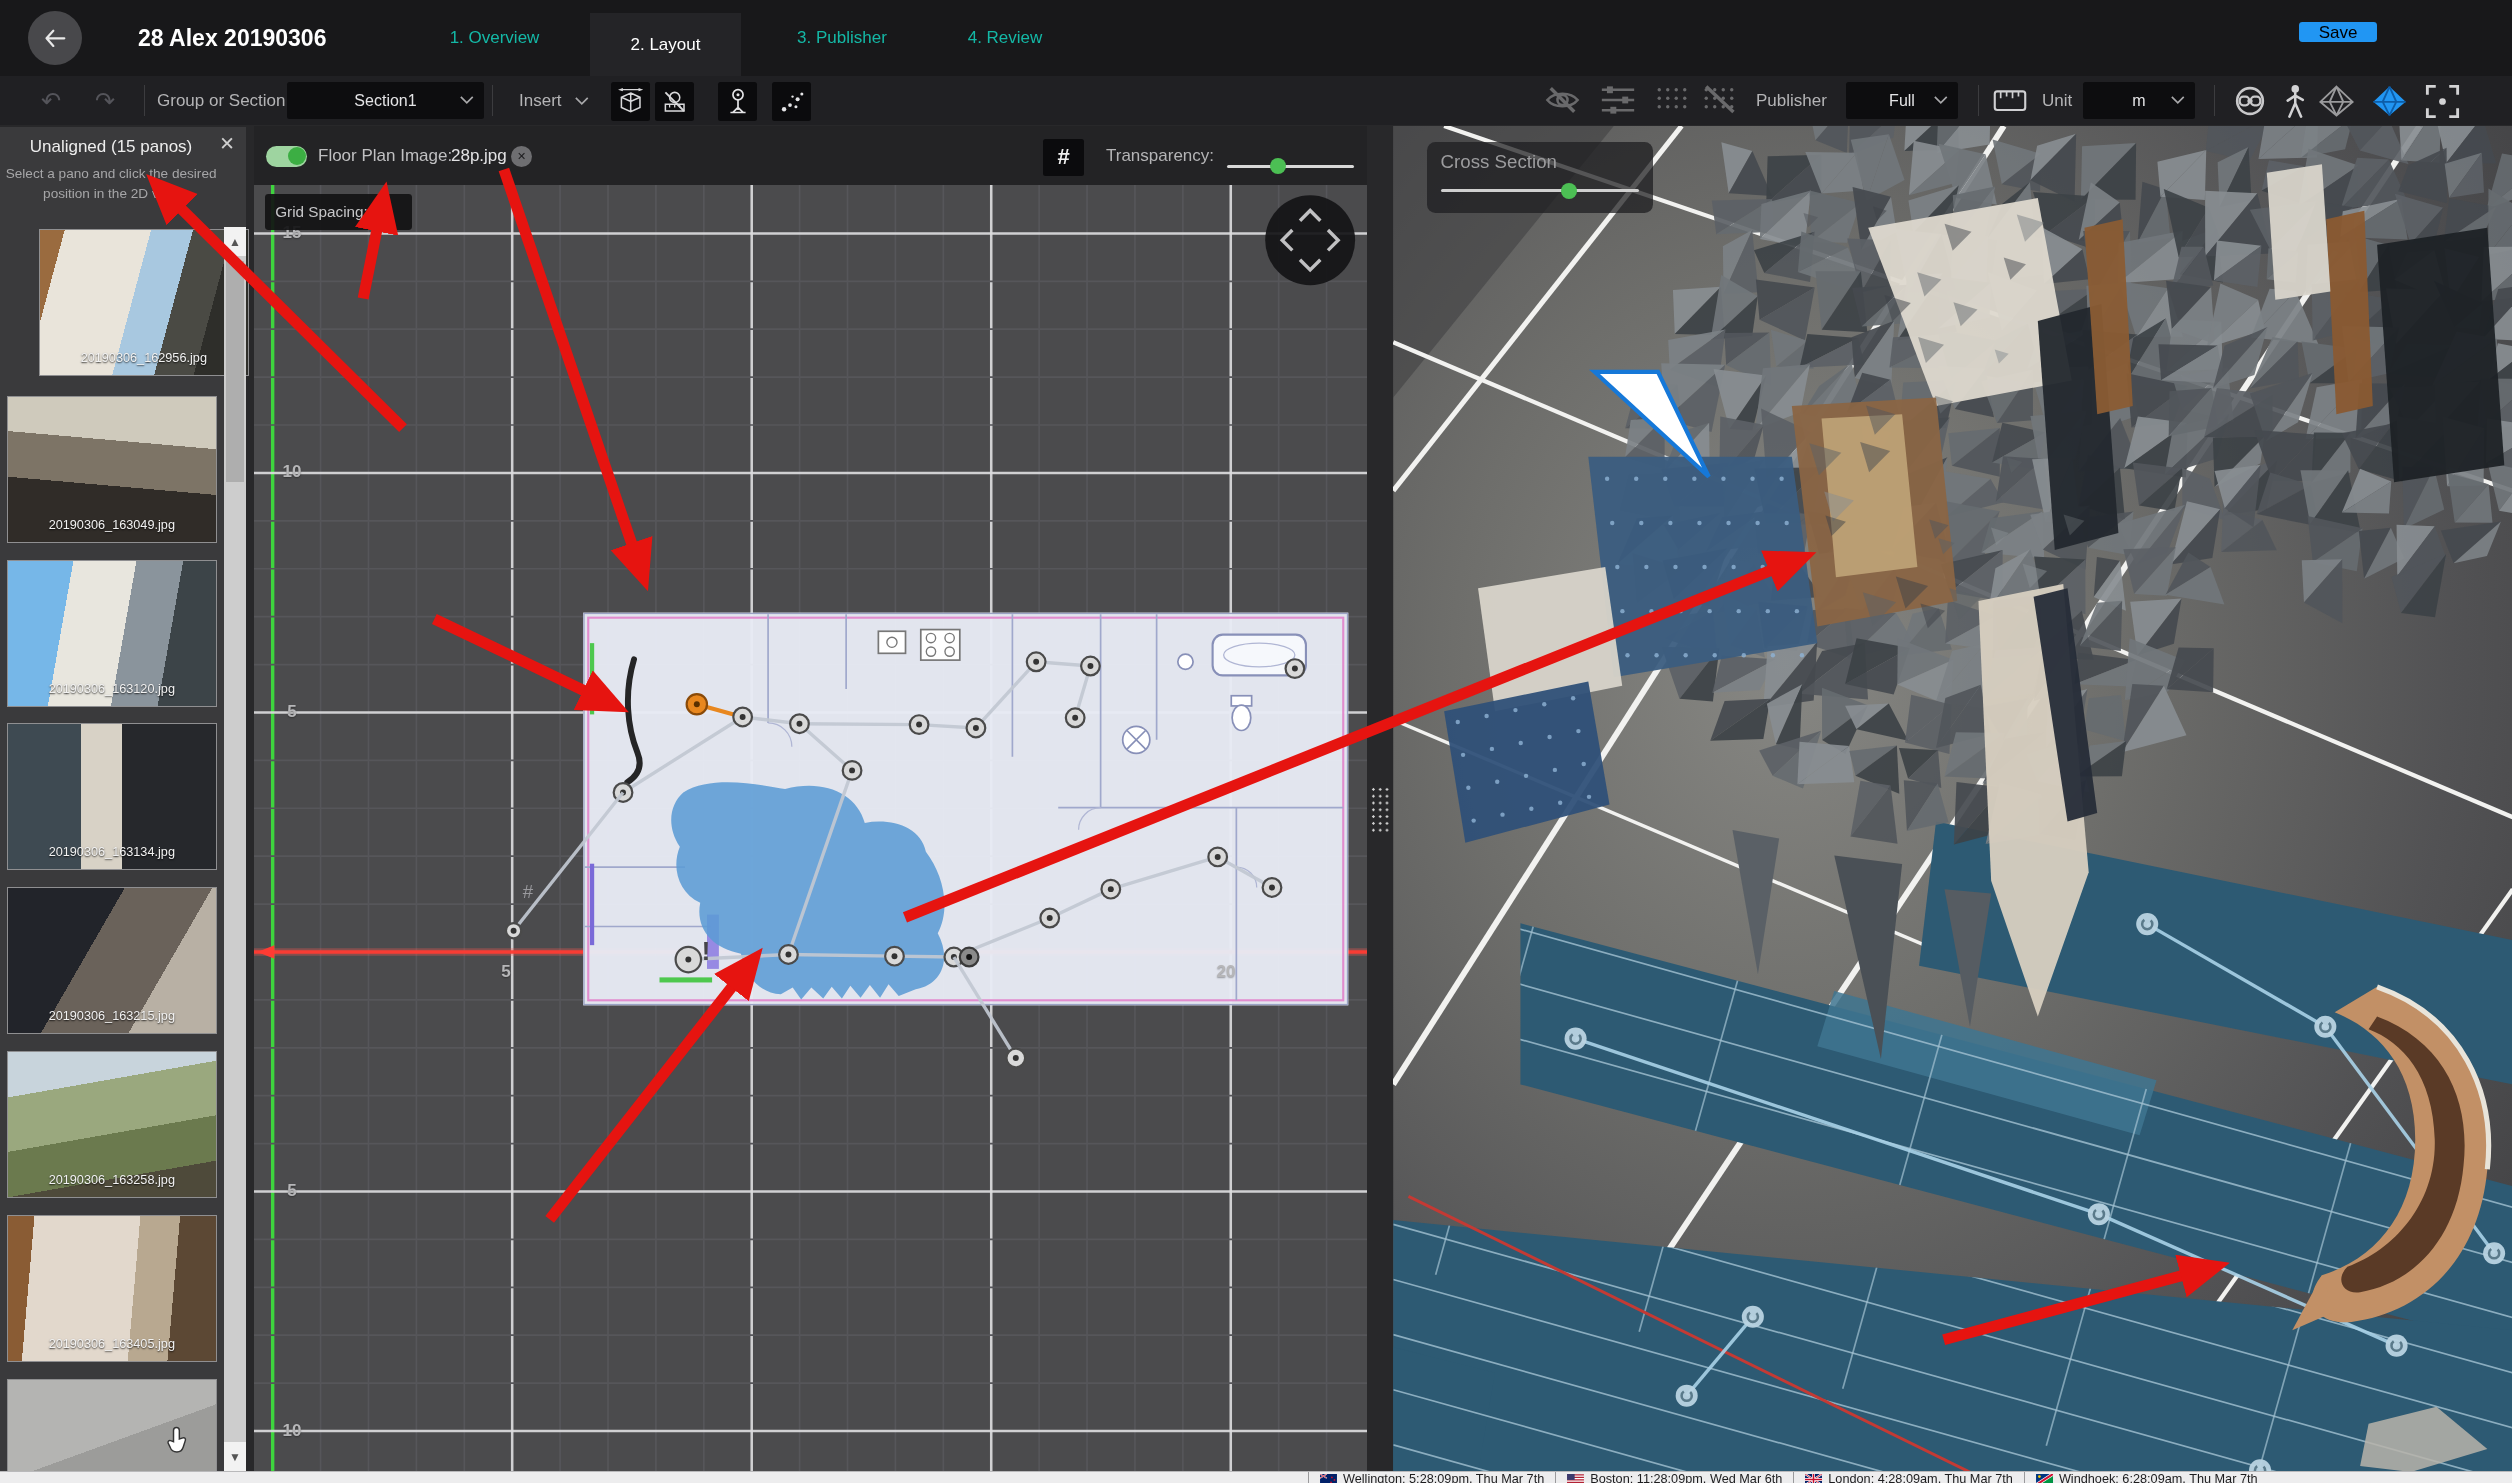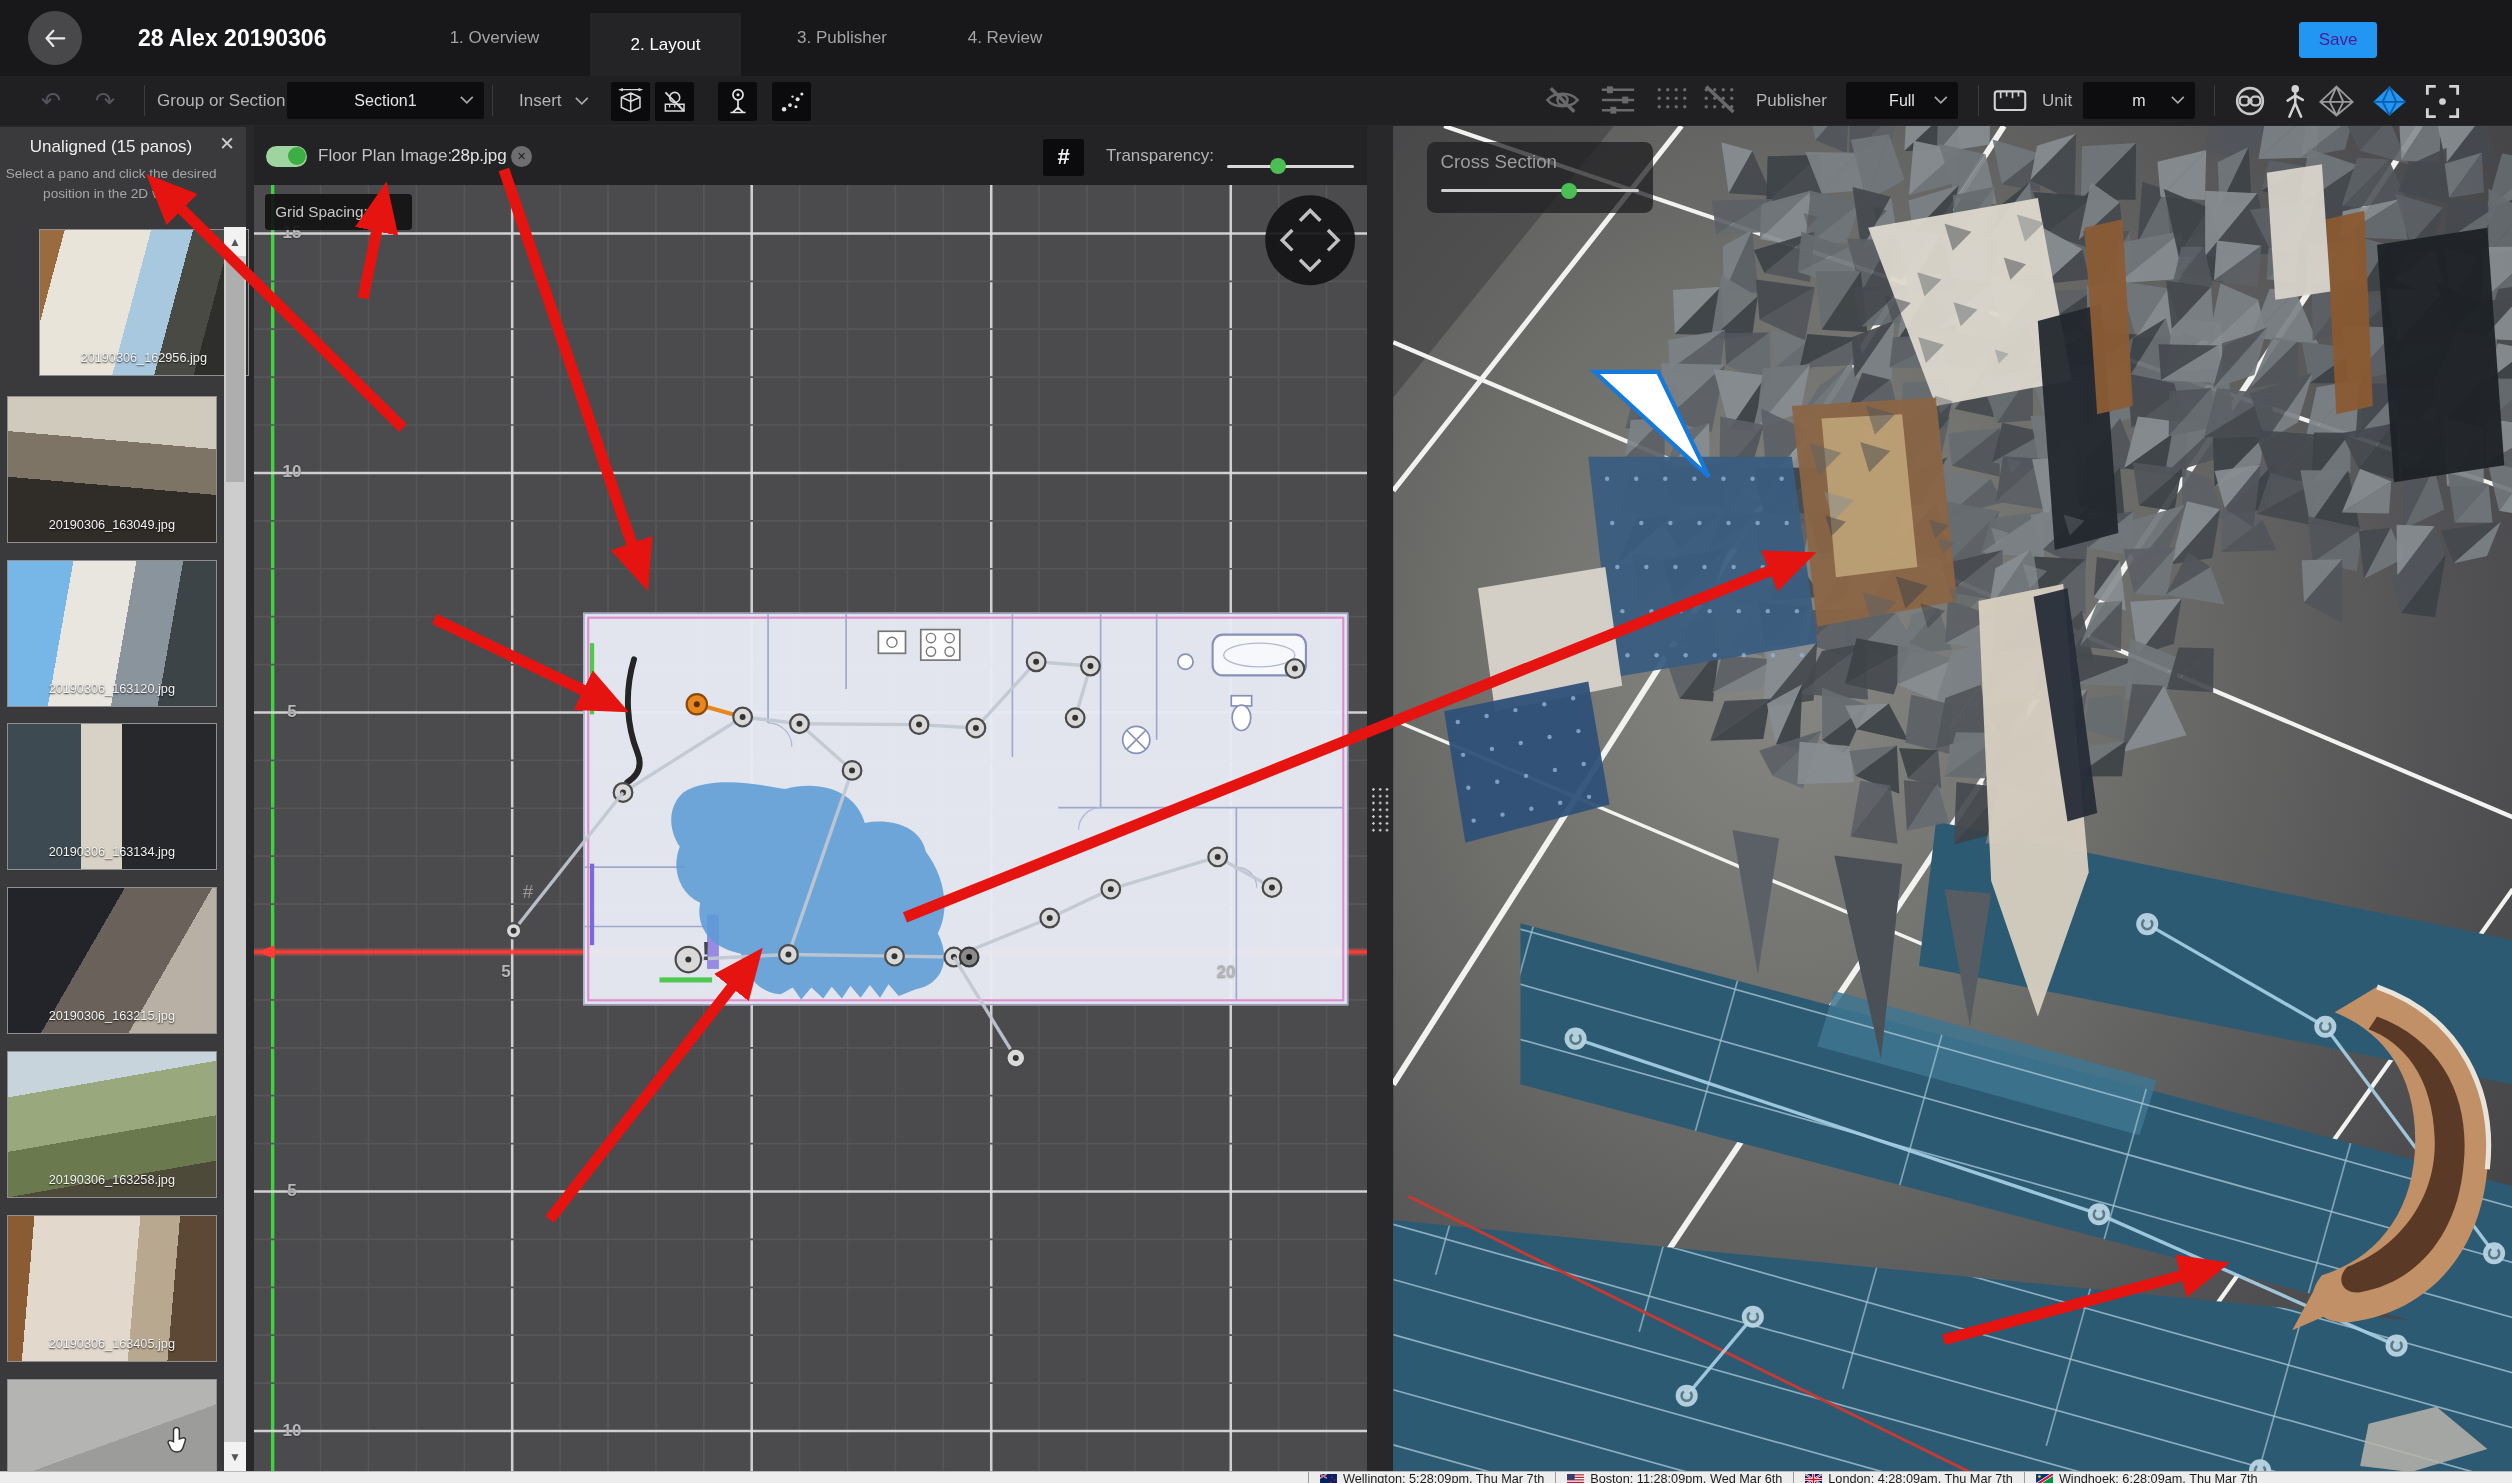--- a/index.html
+++ b/index.html
@@ -3,27 +3,27 @@
 <meta charset="utf-8">
 <style>
   html,body{margin:0;padding:0;background:#202022;font-family:"Liberation Sans",sans-serif;}
   #stage{position:relative;width:2512px;height:1483px;overflow:hidden;background:#28282a;}
   .abs{position:absolute;}
   
   #header{left:0;top:0;width:2512px;height:76px;background:#18181a;}
   #back-btn{left:28px;top:11px;width:54px;height:54px;border-radius:50%;background:#48484b;color:#e8e8e8;
     display:flex;align-items:center;justify-content:center;font-size:25.4px;cursor:pointer;}
   #title{left:138px;top:0;height:76px;display:flex;align-items:center;color:#fff;font-size:23px;font-weight:700;}
-  .tab{top:0;height:76px;display:flex;align-items:center;justify-content:center;color:#a3a3a3;font-size:17px;cursor:pointer;}
+  .tab{top:0;height:76px;display:flex;align-items:center;justify-content:center;color:#14b8a6;font-size:17px;cursor:pointer;}
   #tab-overview{left:431px;width:127px;}
   #tab-layout{left:590px;width:151px;background:#242427;color:#fff;top:12.7px;height:64px;}
   #tab-publisher{left:774px;width:136px;}
   #tab-review{left:937px;width:136px;}
-  #save-btn{left:2299px;top:22px;width:78px;height:36px;background:#2196f3;border:none;border-radius:3.4px;
-    color:#4c1d95;font-size:17px;font-family:"Liberation Sans",sans-serif;cursor:pointer;}
+  #save-btn{left:2299px;top:22px;width:78px;height:20px;background:#2196f3;border:none;border-radius:3.4px;
+    color:#000000;font-size:17px;font-family:"Liberation Sans",sans-serif;cursor:pointer;}
   
   #toolbar{left:0;top:76px;width:2512px;height:49px;background:#202023;}
   .tb-label{position:absolute;top:0;height:49px;display:flex;align-items:center;color:#b4b4b6;font-size:17px;}
   .tb-div{position:absolute;top:9.3px;width:0.8px;height:30.5px;background:#3c3c3f;}
   .tb-glyph{position:absolute;top:0;height:49px;display:flex;align-items:center;font-size:24px;color:#54545a;}
   .dropdown{position:absolute;top:6px;height:37px;background:#0d0d0f;border-radius:2.5px;display:flex;align-items:center;
     justify-content:center;color:#e4e4e6;font-size:16px;cursor:pointer;}
   .dropdown svg{position:absolute;right:10.2px;}
   .tile{position:absolute;top:6px;width:39px;height:39px;background:#0b0b0d;border-radius:2.5px;display:flex;
     align-items:center;justify-content:center;cursor:pointer;}

